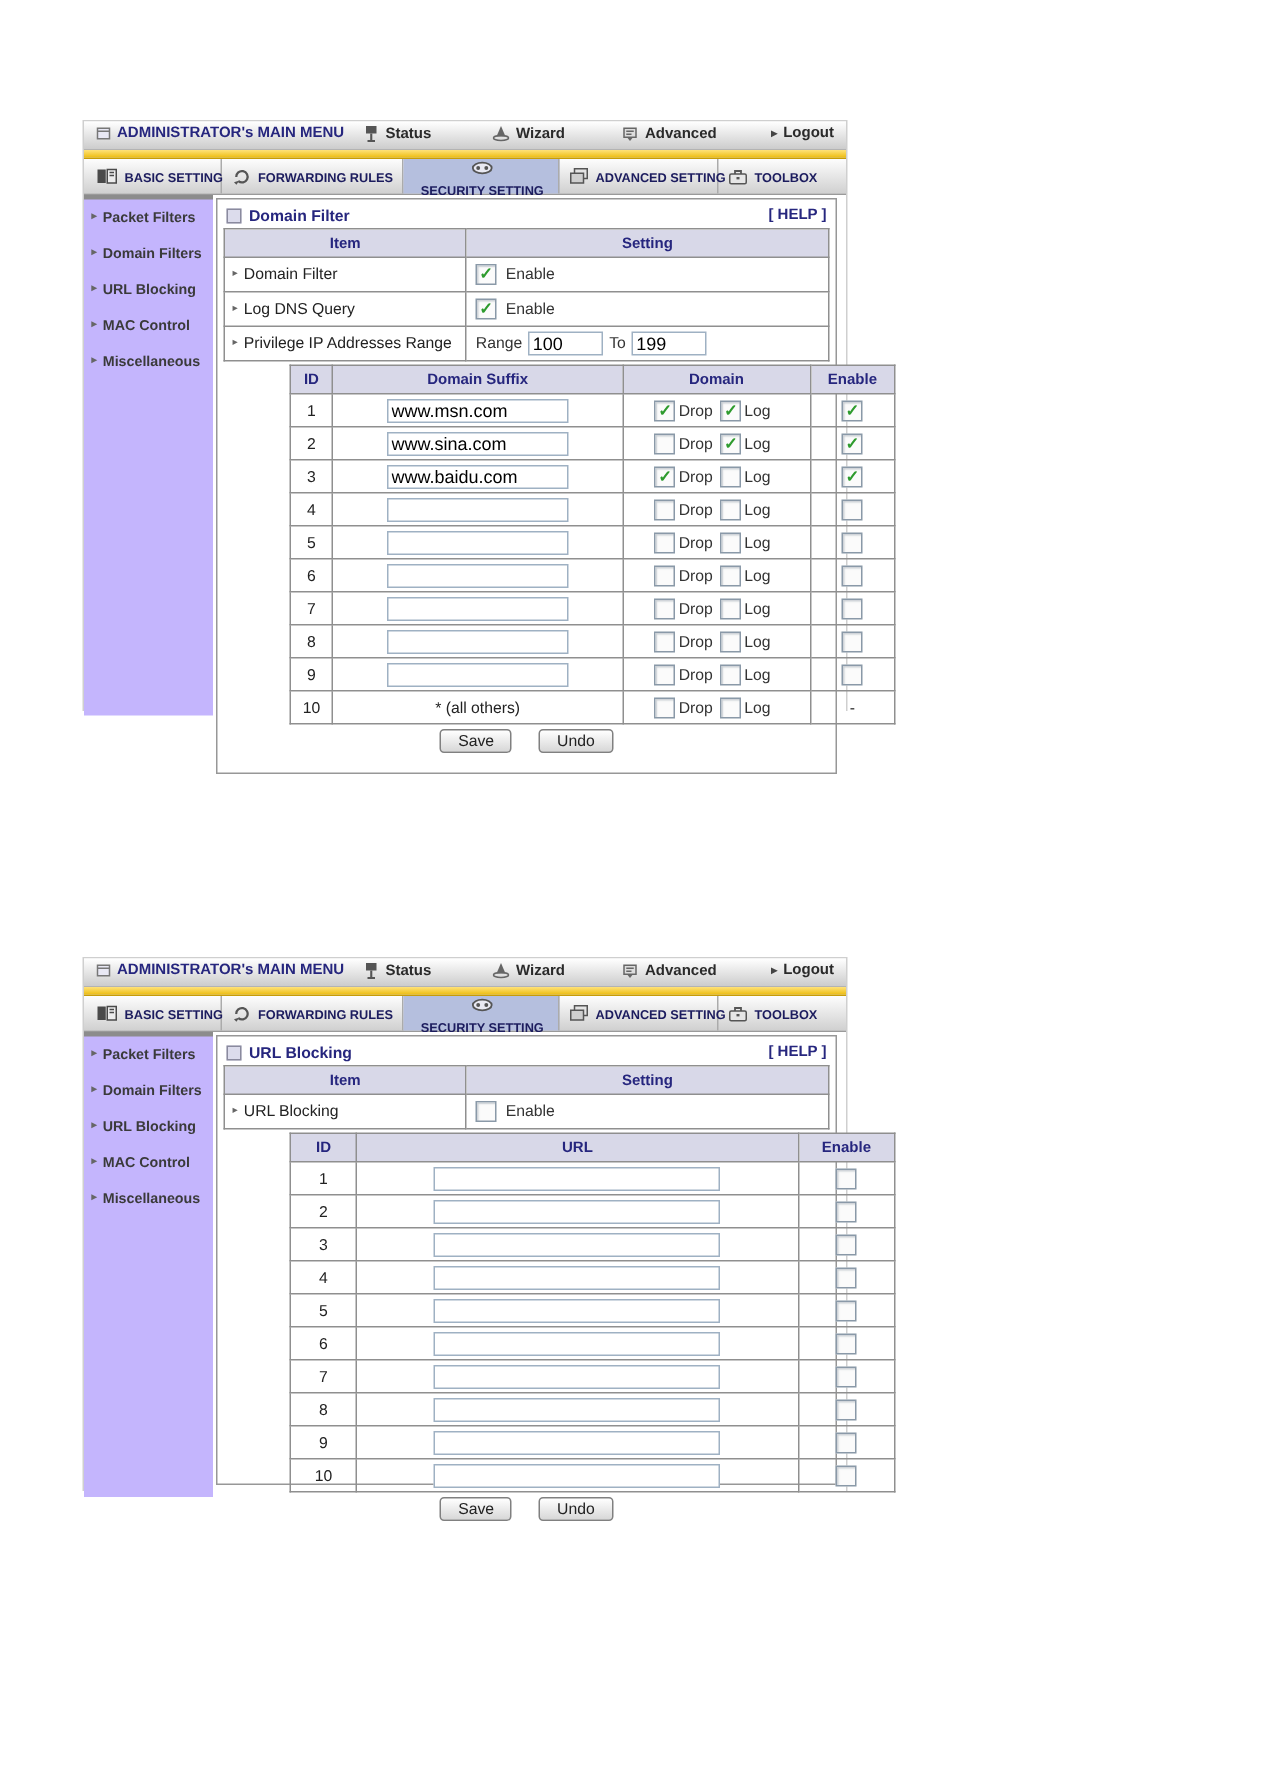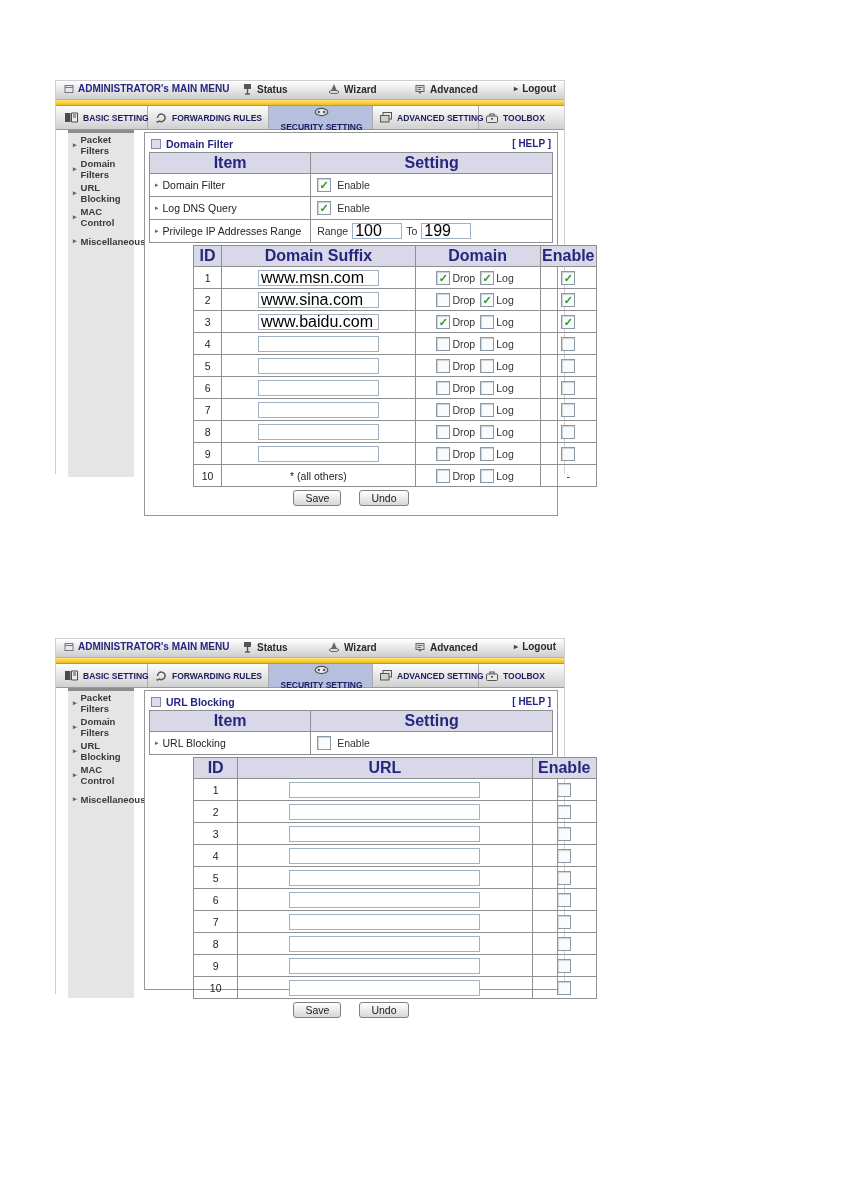--- a/index.html
+++ b/index.html
@@ -28,57 +28,57 @@
           border-bottom:1px solid #9a9a9a;}
   .tab{display:flex;align-items:center;gap:4px;padding:0 4px 0 6px;border-right:1px solid #ababab;
        font-size:8.5px;font-weight:bold;color:#1c1c5e;white-space:nowrap;cursor:default;box-sizing:border-box;text-align:center;}
   .tab.t0{width:90px;margin-left:2px;} .tab.t1{width:121px;} .tab.t2{width:104px;}
   .tab.t3{width:106px;} .tab.t4{width:85px;border-right:none;}
   .tab.active{background:#b5bfde;flex-direction:column;}
 
   
   .body{position:relative;background:#ffffff;}
   .s1 .body{height:347px;} .s2 .body{height:310px;}
-  .sidebar{position:absolute;left:12px;top:0;width:66px;height:100%;background:#e5e5e5;box-sizing:border-box;}
+  .sidebar{position:absolute;left:0;top:0;width:86px;height:100%;background:#c4b5fd;box-sizing:border-box;}
   .sidebar .topstrip{height:3px;background:#8c8c8c;}
   .side-item{display:flex;align-items:center;gap:4px;height:24px;padding-left:5px;
              font-size:9.5px;font-weight:bold;color:#3a3a3a;cursor:default;}
   .side-item:first-of-type{margin-top:11px;}
   .bullet{font-size:7px;color:#666;line-height:8px;}
 
   .panel{position:absolute;left:88px;top:2px;width:414px;border:1px solid #979797;background:#fff;
          box-sizing:border-box;padding:2px 4px 0 4px;}
   .s1 .panel{height:384px;} .s2 .panel{height:300px;}
 
   .title-row{height:17px;display:flex;align-items:center;justify-content:space-between;padding:0 2px;}
   .title-left{display:flex;align-items:center;gap:5px;}
   .sq-icon{width:8px;height:8px;background:#dcdcEC;border:1px solid #8a8a9e;display:inline-block;}
   .panel-title{font-size:10.5px;font-weight:bold;color:#26267e;}
   .help-link{font-size:10px;font-weight:bold;color:#26267e;cursor:pointer;}
 
   table{border-collapse:collapse;width:100%;table-layout:fixed;}
   th,td{border:1px solid #8f8f8f;overflow:hidden;}
-  th{background:#d8d8e8;height:16px;font-size:16px;color:#26267e;font-weight:bold;text-align:center;}
+  th{background:#d8d8e8;height:16px;font-size:10px;color:#26267e;font-weight:bold;text-align:center;}
   .settings td{height:20px;font-size:10.5px;}
   .item-cell{padding-left:5px;}
   .item-inner{display:flex;align-items:center;gap:4px;}
   .setting-cell{padding-left:6px;}
   .setting-inner{display:flex;align-items:center;gap:4px;}
   .col-item{width:40%;} .col-setting{width:60%;}
 
   .grid{margin-top:2px;margin-left:44px;}
   .grid td{height:19px;text-align:center;font-size:10.5px;}
   .g1 .c-id{width:7%;} .g1 .c-dom{width:48%;} .g1 .c-act{width:31%;} .g1 .c-en{width:14%;}
   .g2 .c-id{width:11%;} .g2 .c-url{width:73%;} .g2 .c-en{width:16%;}
 
   .cb{display:inline-block;width:12px;height:12px;border:1px solid #8a99a8;background:#fbfbfb;
       box-shadow:inset 1px 1px 1px rgba(60,80,100,.25);text-align:center;line-height:12px;
       font-size:11px;font-weight:bold;color:#2e9b2e;vertical-align:middle;cursor:pointer;}
   .cb-lab{font-size:10.5px;color:#333;vertical-align:middle;margin:0 5px 0 2px;}
-  .txt{height:14px;font-size:16px;border:1px solid #9fb1c3;padding:0 2px;box-sizing:content-box;
+  .txt{height:14px;font-size:12px;border:1px solid #9fb1c3;padding:0 2px;box-sizing:content-box;
        font-family:"Liberation Sans",sans-serif;}
   .dom{width:115px;} .url{width:185px;} .range{width:44px;}
   .rng-lab{font-size:10.5px;color:#333;}
 
   .btn-row{display:flex;justify-content:center;gap:18px;margin-top:3px;}
   .btn{font-size:10.5px;color:#222;padding:1px 11px;border:1px solid #808080;border-radius:3px;
        background:linear-gradient(180deg,#ffffff,#d7d7d7);font-family:"Liberation Sans",sans-serif;cursor:pointer;}
 
   .icon{display:inline-flex;align-items:center;justify-content:center;}
   .icon svg{display:block;}

